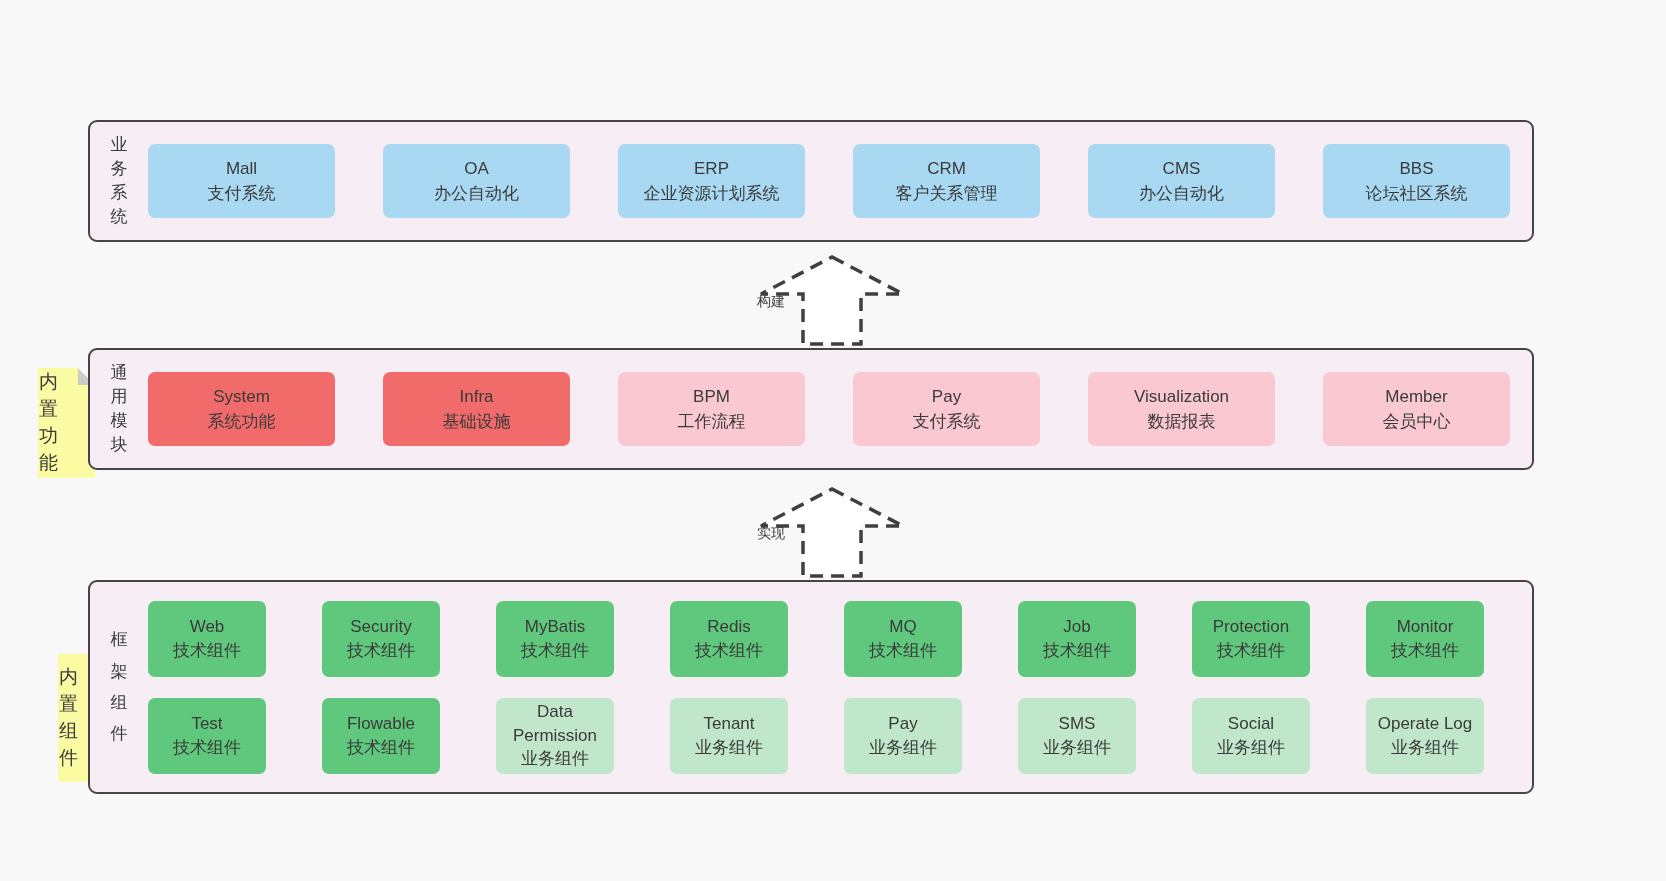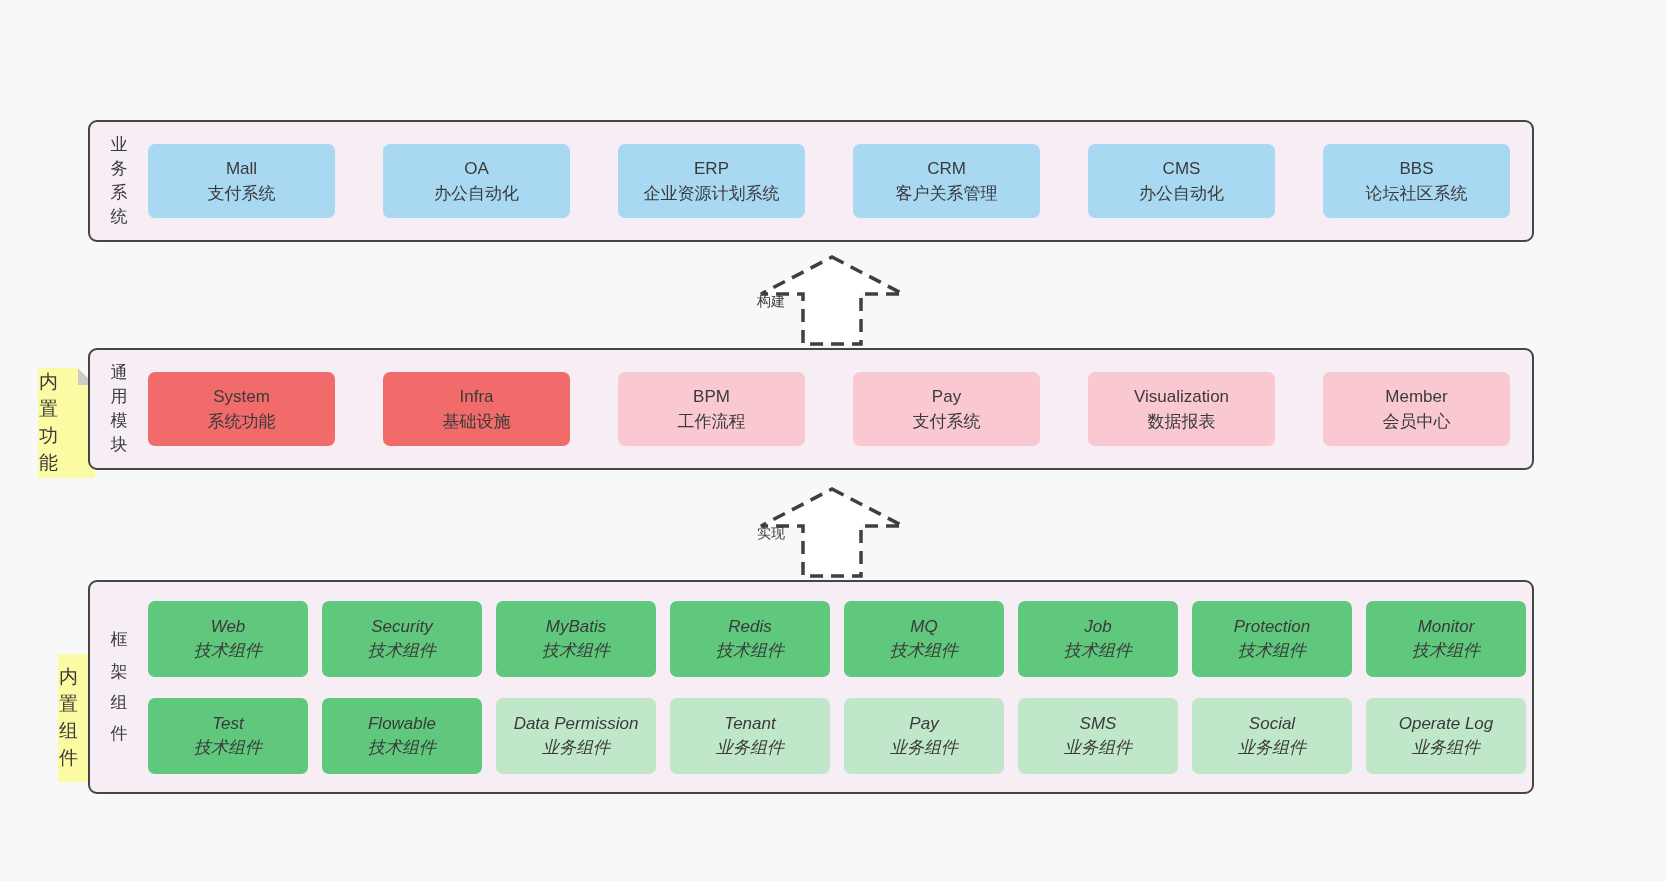--- a/index.html
+++ b/index.html
@@ -59,21 +59,21 @@
     display: flex;
     flex-direction: column;
     align-items: center;
     justify-content: center;
     text-align: center;
     border-radius: 7px;
     font-size: 17px;
     line-height: 1.5;
   }
   .box-wide { width: 187px; height: 74px; }
-  .box-sm   { width: 160px; height: 76px; line-height: 1.4; padding: 0 8px; font-style: italic; }
+  .box-sm   { width: 118px; height: 76px; line-height: 1.4; padding: 0 8px; }
 
   .v-blue        { background: var(--box-blue, #a9d9f2); }
   .v-red         { background: var(--box-red, #f16b6b); }
   .v-pink        { background: var(--box-pink, #f9c8d1); }
   .v-green       { background: var(--box-green, #60c87d); }
   .v-green-light { background: var(--box-green-light, #c0e7ca); }
 
   .boxes-grid {
     flex: 1;
     display: grid;

